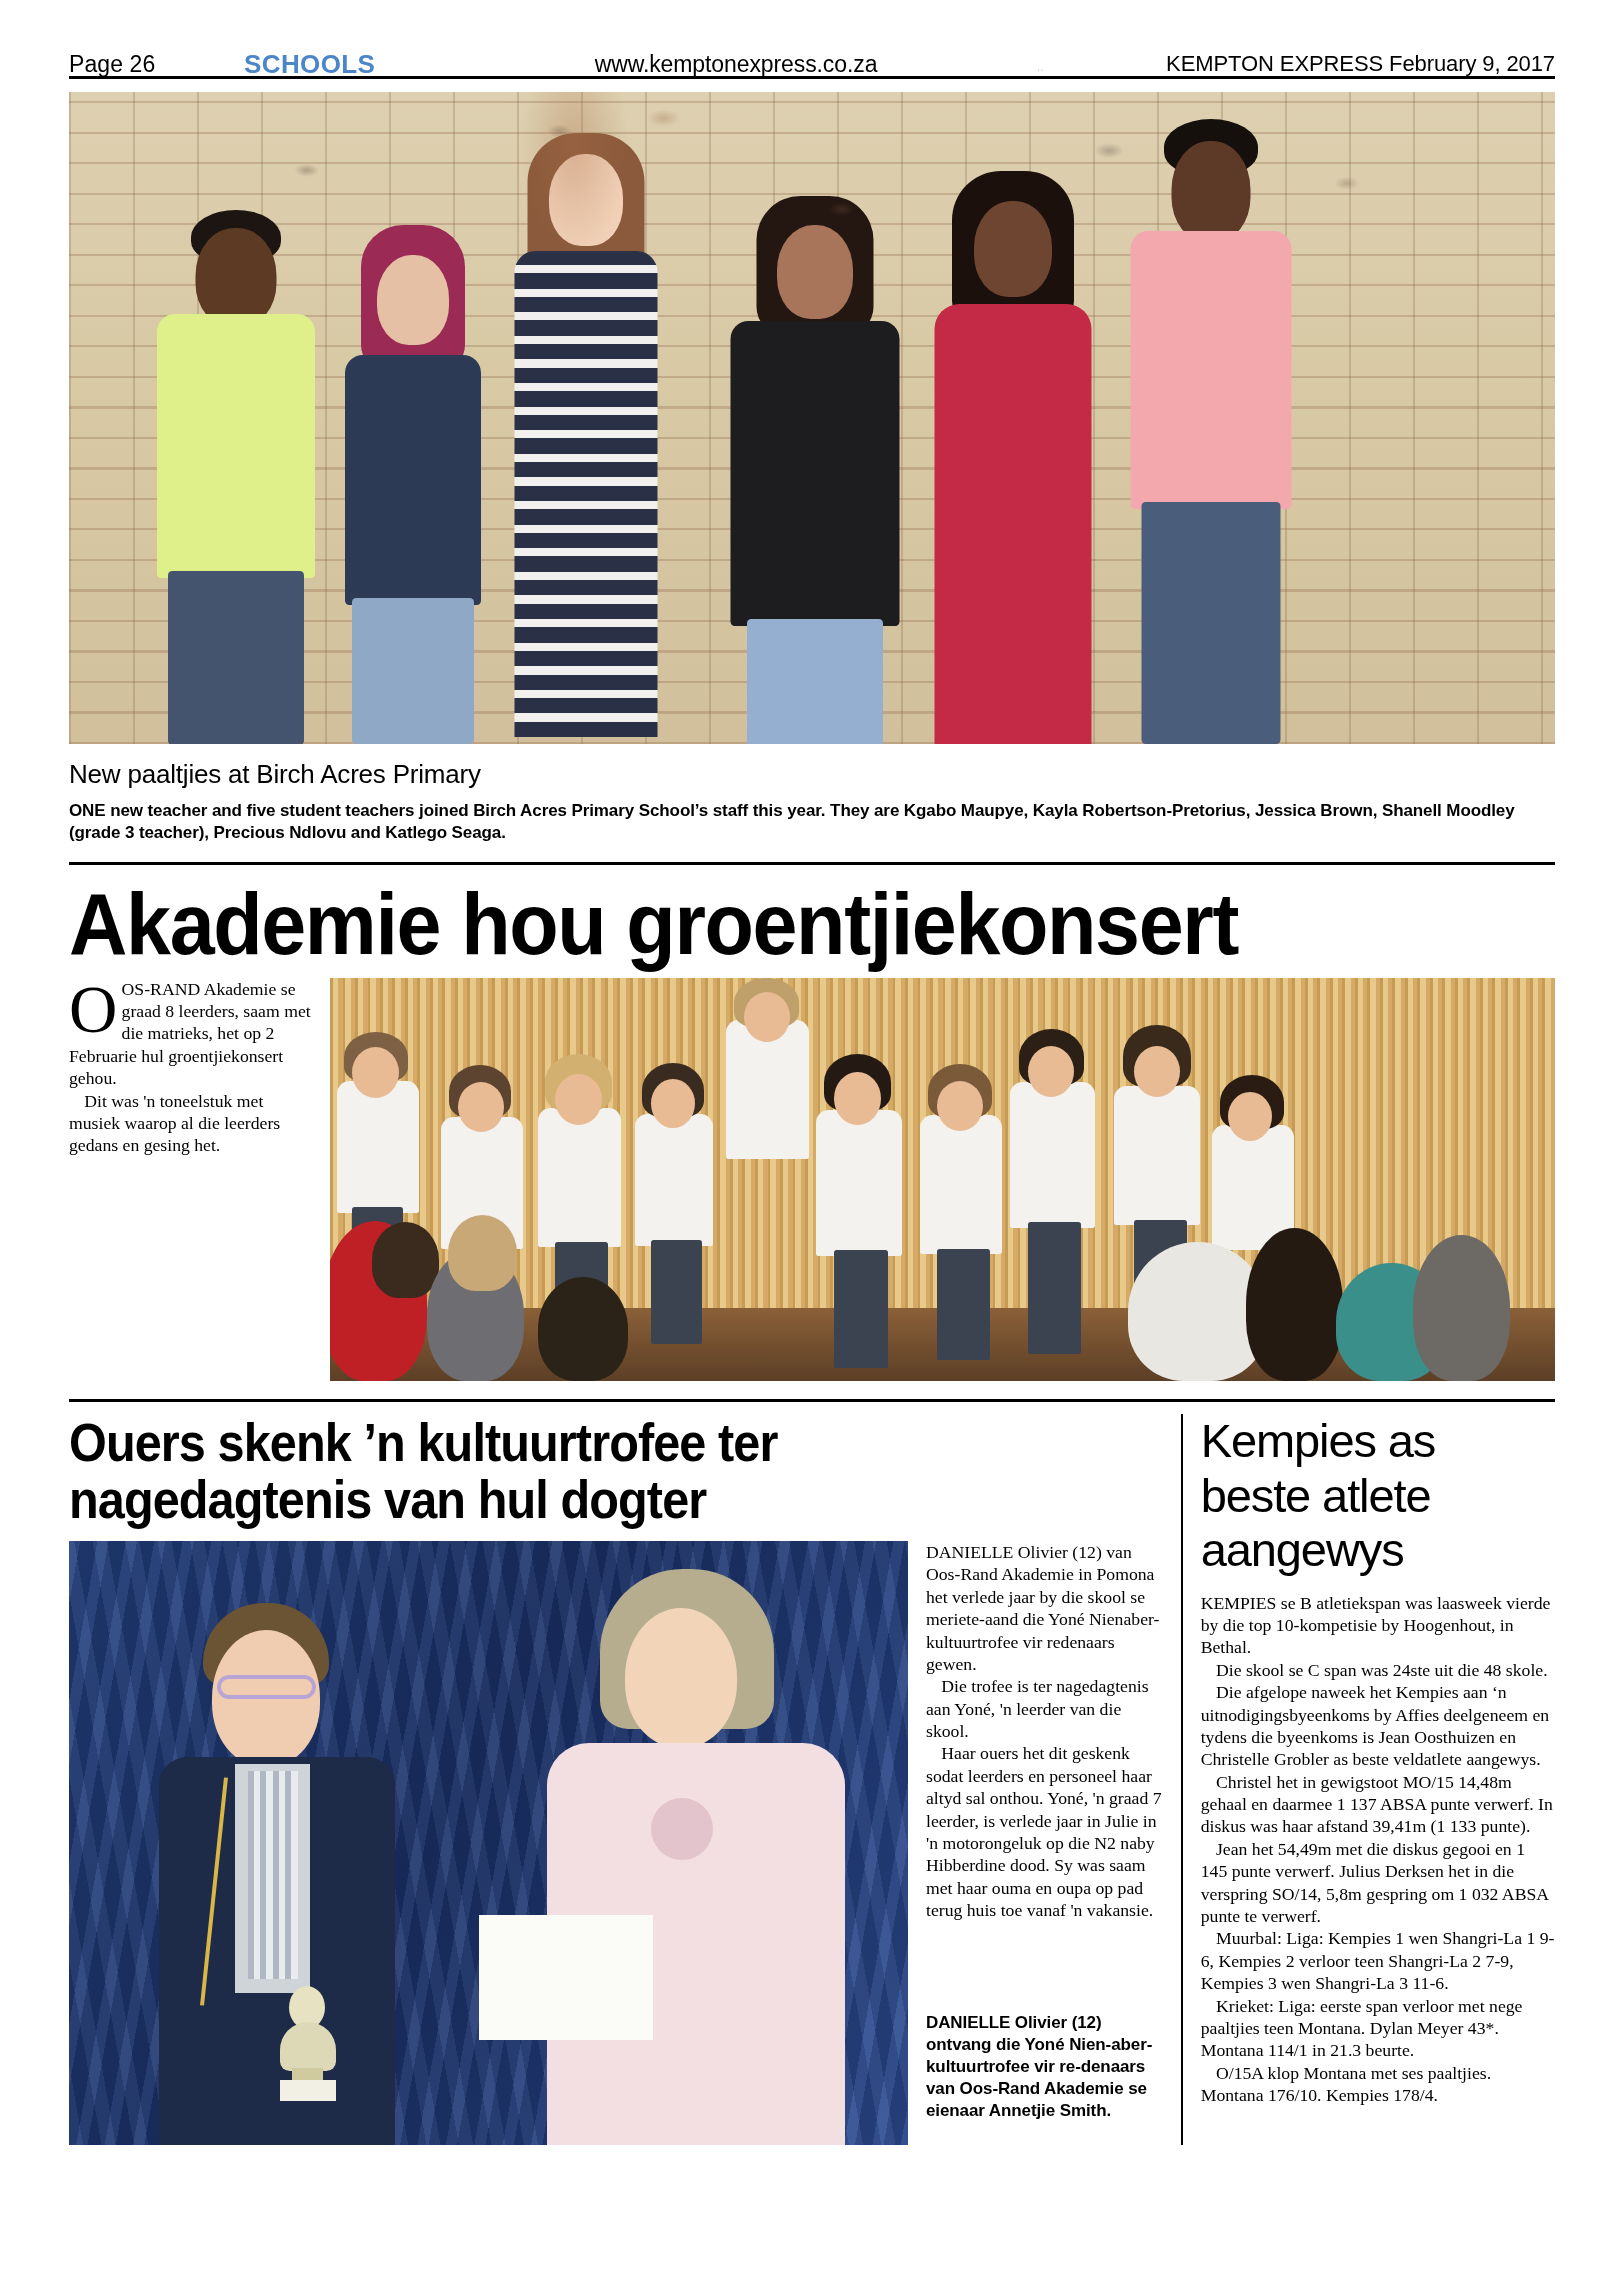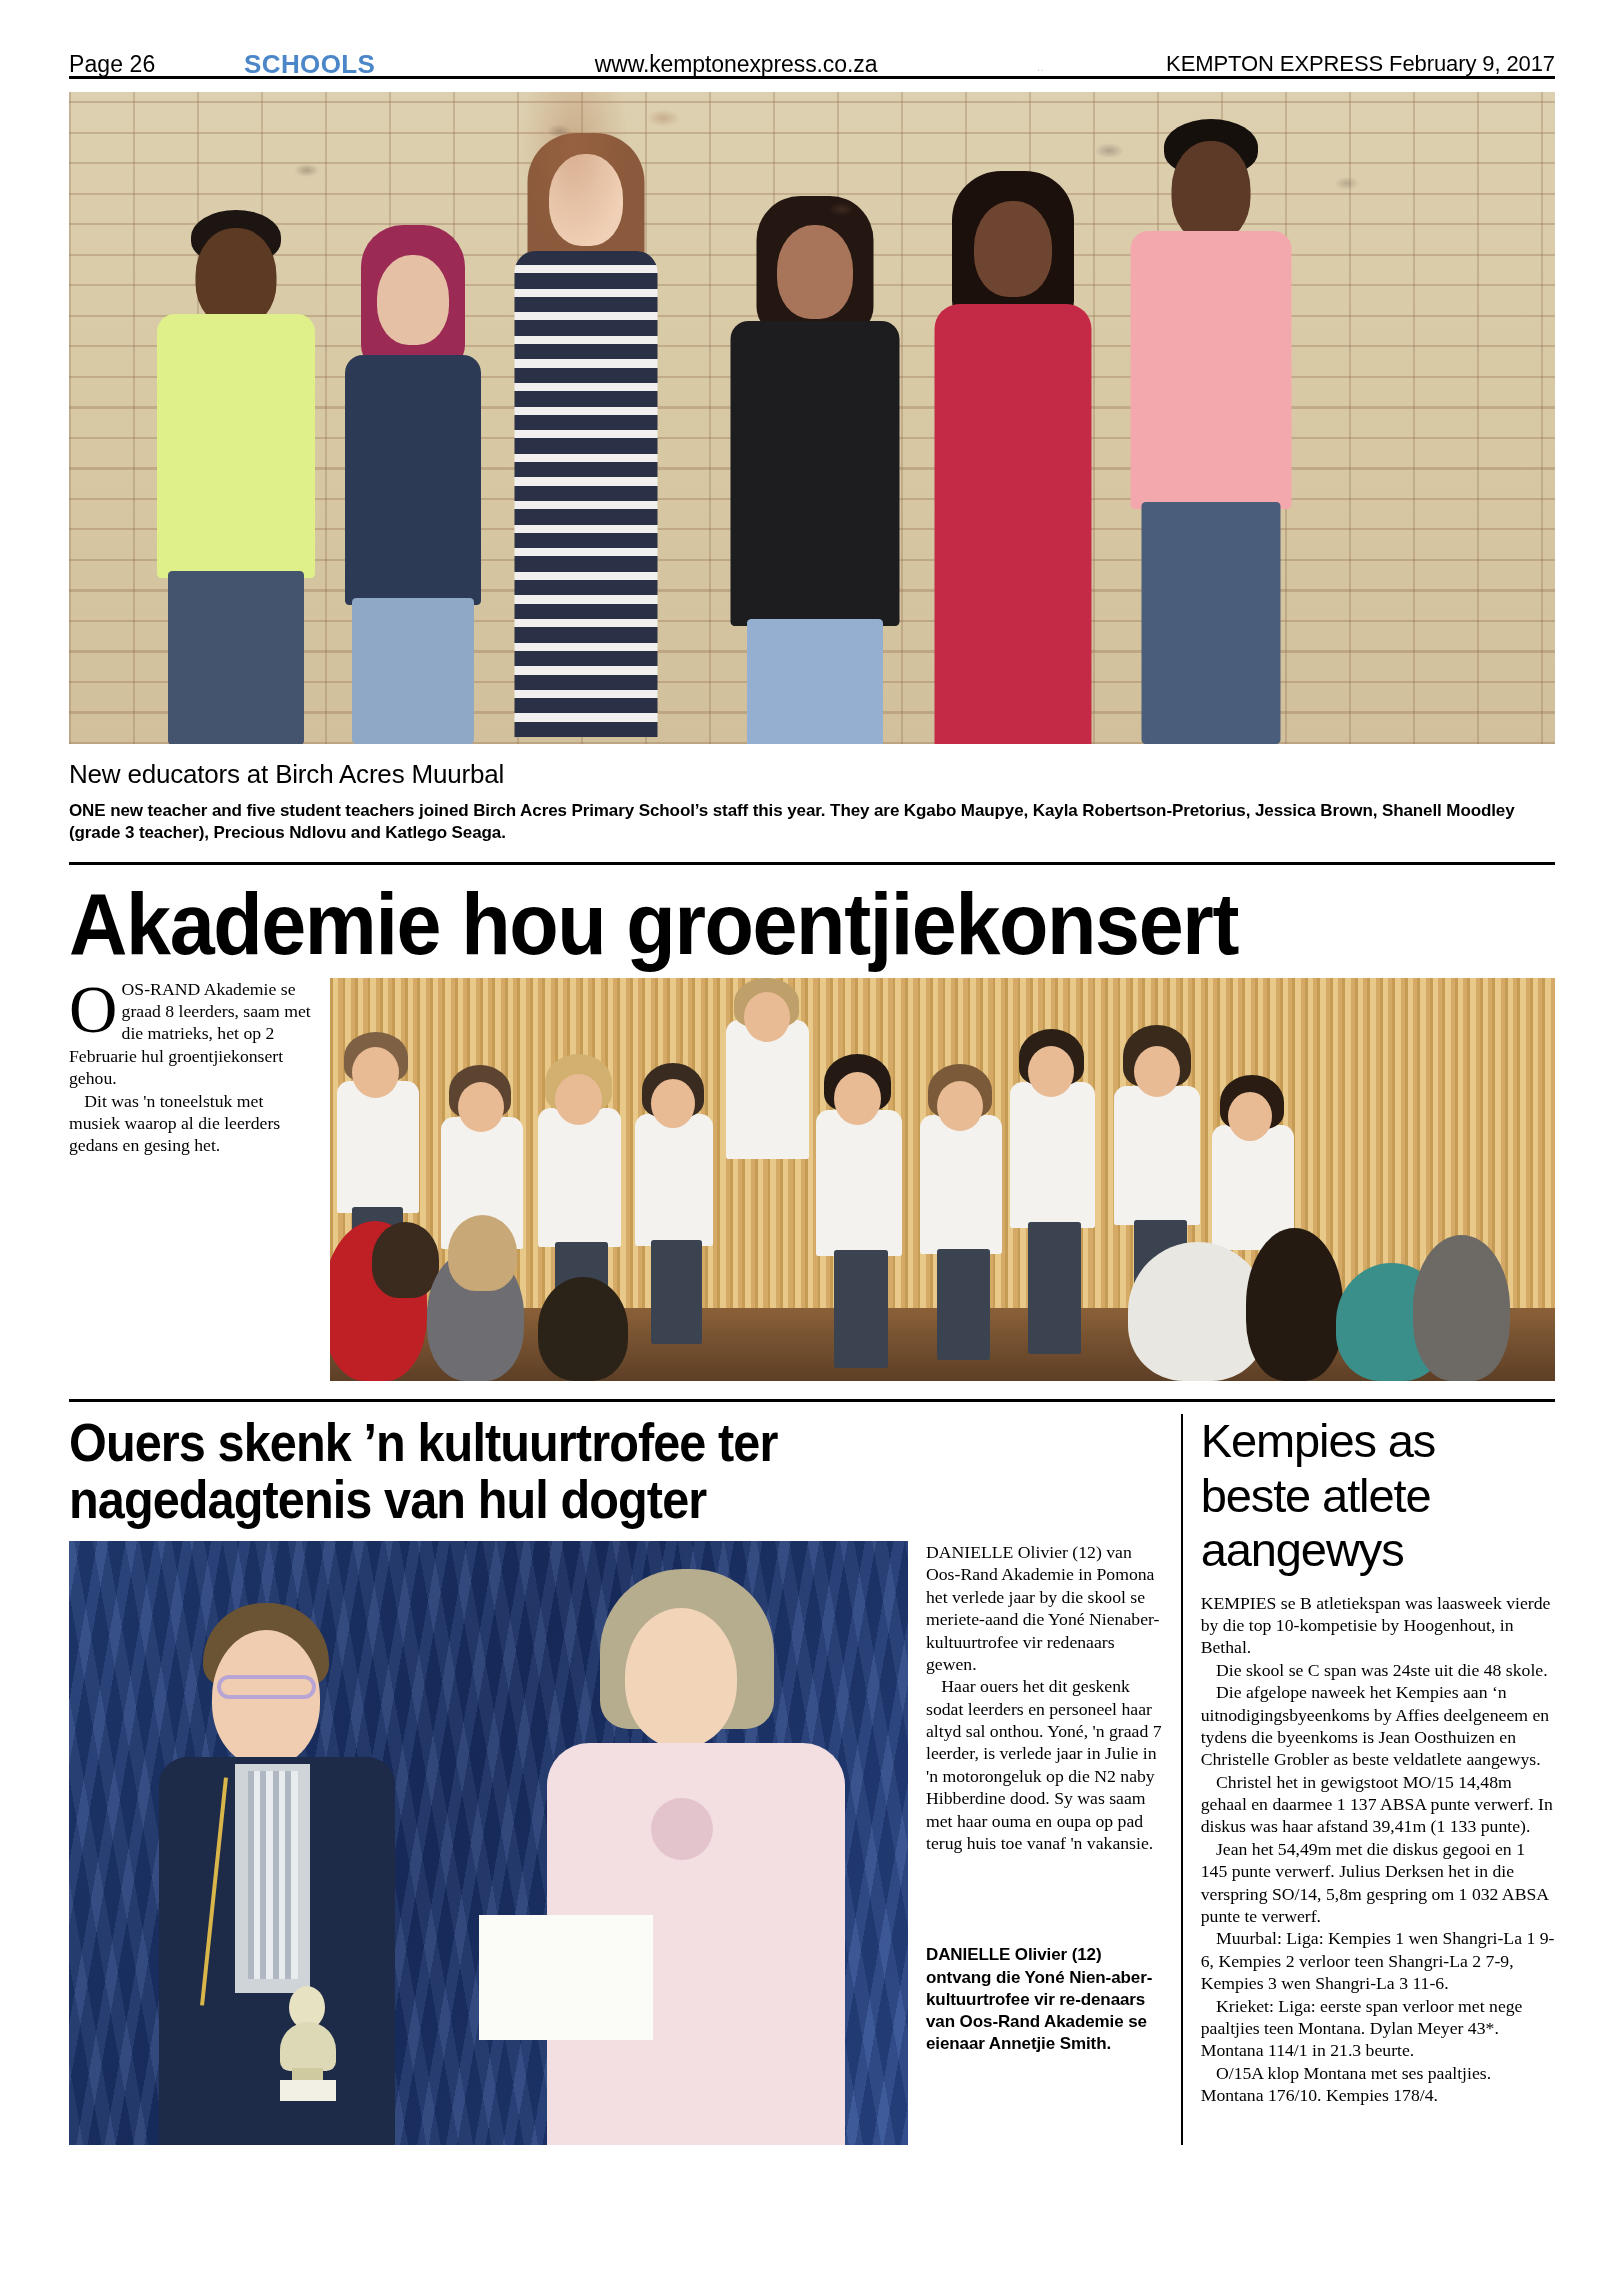--- a/index.html
+++ b/index.html
@@ -313,21 +313,21 @@
 
       <div class="person" style="left:1055px; width:174px; height:625px;">
         <div class="p-hair" style="top:0; width:94px; height:57px; background:#16100d;"></div>
         <div class="p-head" style="top:22px; width:79px; height:101px; background:#5d3a27;"></div>
         <div class="p-torso" style="top:112px; width:161px; height:278px; background:#f3a8ae;"></div>
         <div class="p-legs" style="top:383px; width:139px; height:242px; background:#4a5e7b; border-radius:4.2px;"></div>
       </div>
     </div>
   </div>
 
-  <div class="photo-kicker">New educators at Birch Acres Muurbal</div>
+  <div class="photo-kicker">New paaltjies at Birch Acres Primary</div>
   <div class="photo-caption">ONE new teacher and five student teachers joined Birch Acres Primary School’s staff this year. They are Kgabo Maupye, Kayla Robertson-Pretorius, Jessica Brown, Shanell Moodley (grade 3 teacher), Precious Ndlovu and Katlego Seaga.</div>
 
   <div class="rule-med" style="margin-top:18px;"></div>
 
   <div class="headline-main">Akademie hou groentjiekonsert</div>
 
   <div class="sec-akademie">
     <div class="ak-left">
       <div class="body-col">
         <p class="first">
@@ -443,20 +443,21 @@
 
                 <div style="position:absolute;left:-54px;top:346px;width:174px;height:125px;background:#fbfbf8;"></div>
               </div>
             </div>
           </div>
         </div>
 
         <div class="bl-text-col">
           <div class="body-col">
             <p class="first">DANIELLE Olivier (12) van Oos-Rand Akademie in Pomona het verlede jaar by die skool se meriete-aand die Yoné Nienaber-kultuurtrofee vir redenaars gewen.</p>
+            <p>Die trofee is ter nagedagtenis aan Yoné, 'n leerder van die skool.</p>
             <p>Haar ouers het dit geskenk sodat leerders en personeel haar altyd sal onthou. Yoné, 'n graad 7 leerder, is verlede jaar in Julie in 'n motorongeluk op die N2 naby Hibberdine dood. Sy was saam met haar ouma en oupa op pad terug huis toe vanaf 'n vakansie.</p>
           </div>
           <div style="height:90px;"></div>
           <div class="cap-bold-left">DANIELLE Olivier (12) ontvang die Yoné Nien-aber-kultuurtrofee vir re-denaars van Oos-Rand Akademie se eienaar Annetjie Smith.</div>
         </div>
       </div>
     </div>
 
     <div class="bottom-right">
       <div class="headline-3">Kempies as</div>

